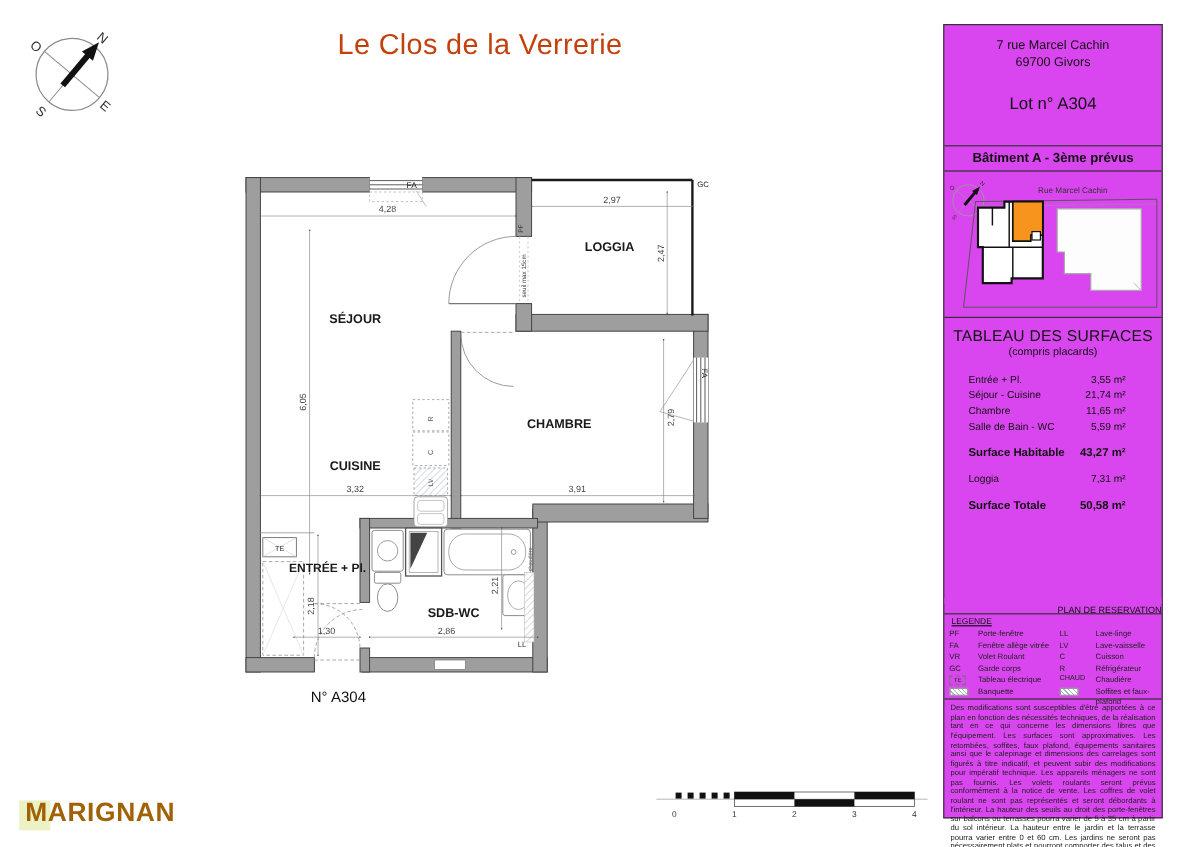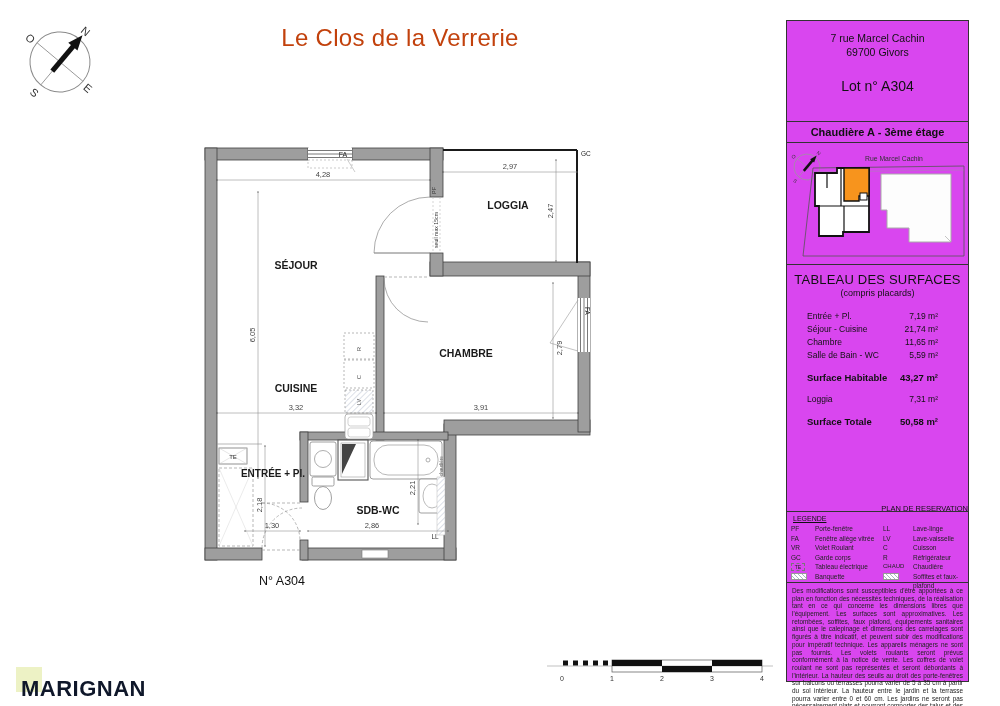--- a/index.html
+++ b/index.html
@@ -41,22 +41,22 @@
             text-align:center; line-height:6px; margin-top:1px; }
   .hatch-box { display:inline-block; width:16px; height:7px; border:0.5px solid #999; margin-top:1px;
                background:repeating-linear-gradient(45deg,#fff,#fff 2px,#a8b2c6 2px,#a8b2c6 2.7px); }
   .chaud-abbr { font-size:6px; }
   .disc { flex:1; border-top:1px solid #333; padding:4px 5px; font-size:6.4px;
           line-height:1.2; text-align:justify; color:#222; }
 
   
   .logo { position:absolute; left:16px; top:662px; width:150px; height:32px; }
   .logo .sq { position:absolute; left:0; top:5px; width:26px; height:25px; background:#edf2c5; }
-  .logo .txt { position:absolute; left:5px; top:14px; font-size:22px; font-weight:bold;
-               color:#0f172a; letter-spacing:.5px; }
+  .logo .txt { position:absolute; left:5px; top:2px; font-size:22px; font-weight:bold;
+               color:#a16207; letter-spacing:.5px; }
 </style>
 </head>
 <body>
 
 <div class="page">
 
   <svg class="plan-svg" width="1000" height="706" viewBox="0 0 1000 706">
     <defs>
       <pattern id="hatchB" width="4" height="4" patternUnits="userSpaceOnUse" patternTransform="rotate(45)">
         <rect width="4" height="4" fill="#fff"></rect>
@@ -254,21 +254,21 @@
   <div class="title">Le Clos de la Verrerie</div>
 
   <div class="panel">
     <div class="sec addr">
       <div>7 rue Marcel Cachin</div>
       <div>69700 Givors</div>
     </div>
     <div class="sec apt">
       <div>Lot n° A304</div>
     </div>
-    <div class="sec building">Chaudière A - 3ème étage</div>
+    <div class="sec building">Bâtiment A - 3ème prévus</div>
 
     <div class="sec map">
       <svg width="181" height="121" viewBox="786 133 181 121">
         <g transform="translate(806,157) rotate(40)">
           <circle r="13" fill="none" stroke="#999" stroke-width="0.7"></circle>
           <line x1="0" y1="-13" x2="0" y2="13" stroke="#999" stroke-width="0.5"></line>
           <line x1="-13" y1="0" x2="13" y2="0" stroke="#999" stroke-width="0.5"></line>
           <line x1="0" y1="5" x2="0" y2="-9" stroke="#111" stroke-width="2.5"></line>
           <polygon points="-2.6,-8 2.6,-8 0,-15 " fill="#111"></polygon>
           <text x="0" y="-16.5" text-anchor="middle" font-size="5" fill="#333">N</text>
@@ -290,21 +290,21 @@
         <rect x="859" y="183" width="7" height="7" fill="#fff" stroke="#111" stroke-width="1"></rect>
       </svg>
     </div>
 
     <div class="sec surfaces">
       <div class="s-title">TABLEAU DES SURFACES</div>
       <div class="s-sub">(compris placards)</div>
       <div class="s-rows">
         <div class="s-row">
           <span>Entrée + Pl.</span>
-          <span>7,19 m²</span>
+          <span>3,55 m²</span>
         </div>
         <div class="s-row">
           <span>Séjour - Cuisine</span>
           <span>21,74 m²</span>
         </div>
         <div class="s-row">
           <span>Chambre</span>
           <span>11,65 m²</span>
         </div>
         <div class="s-row">

